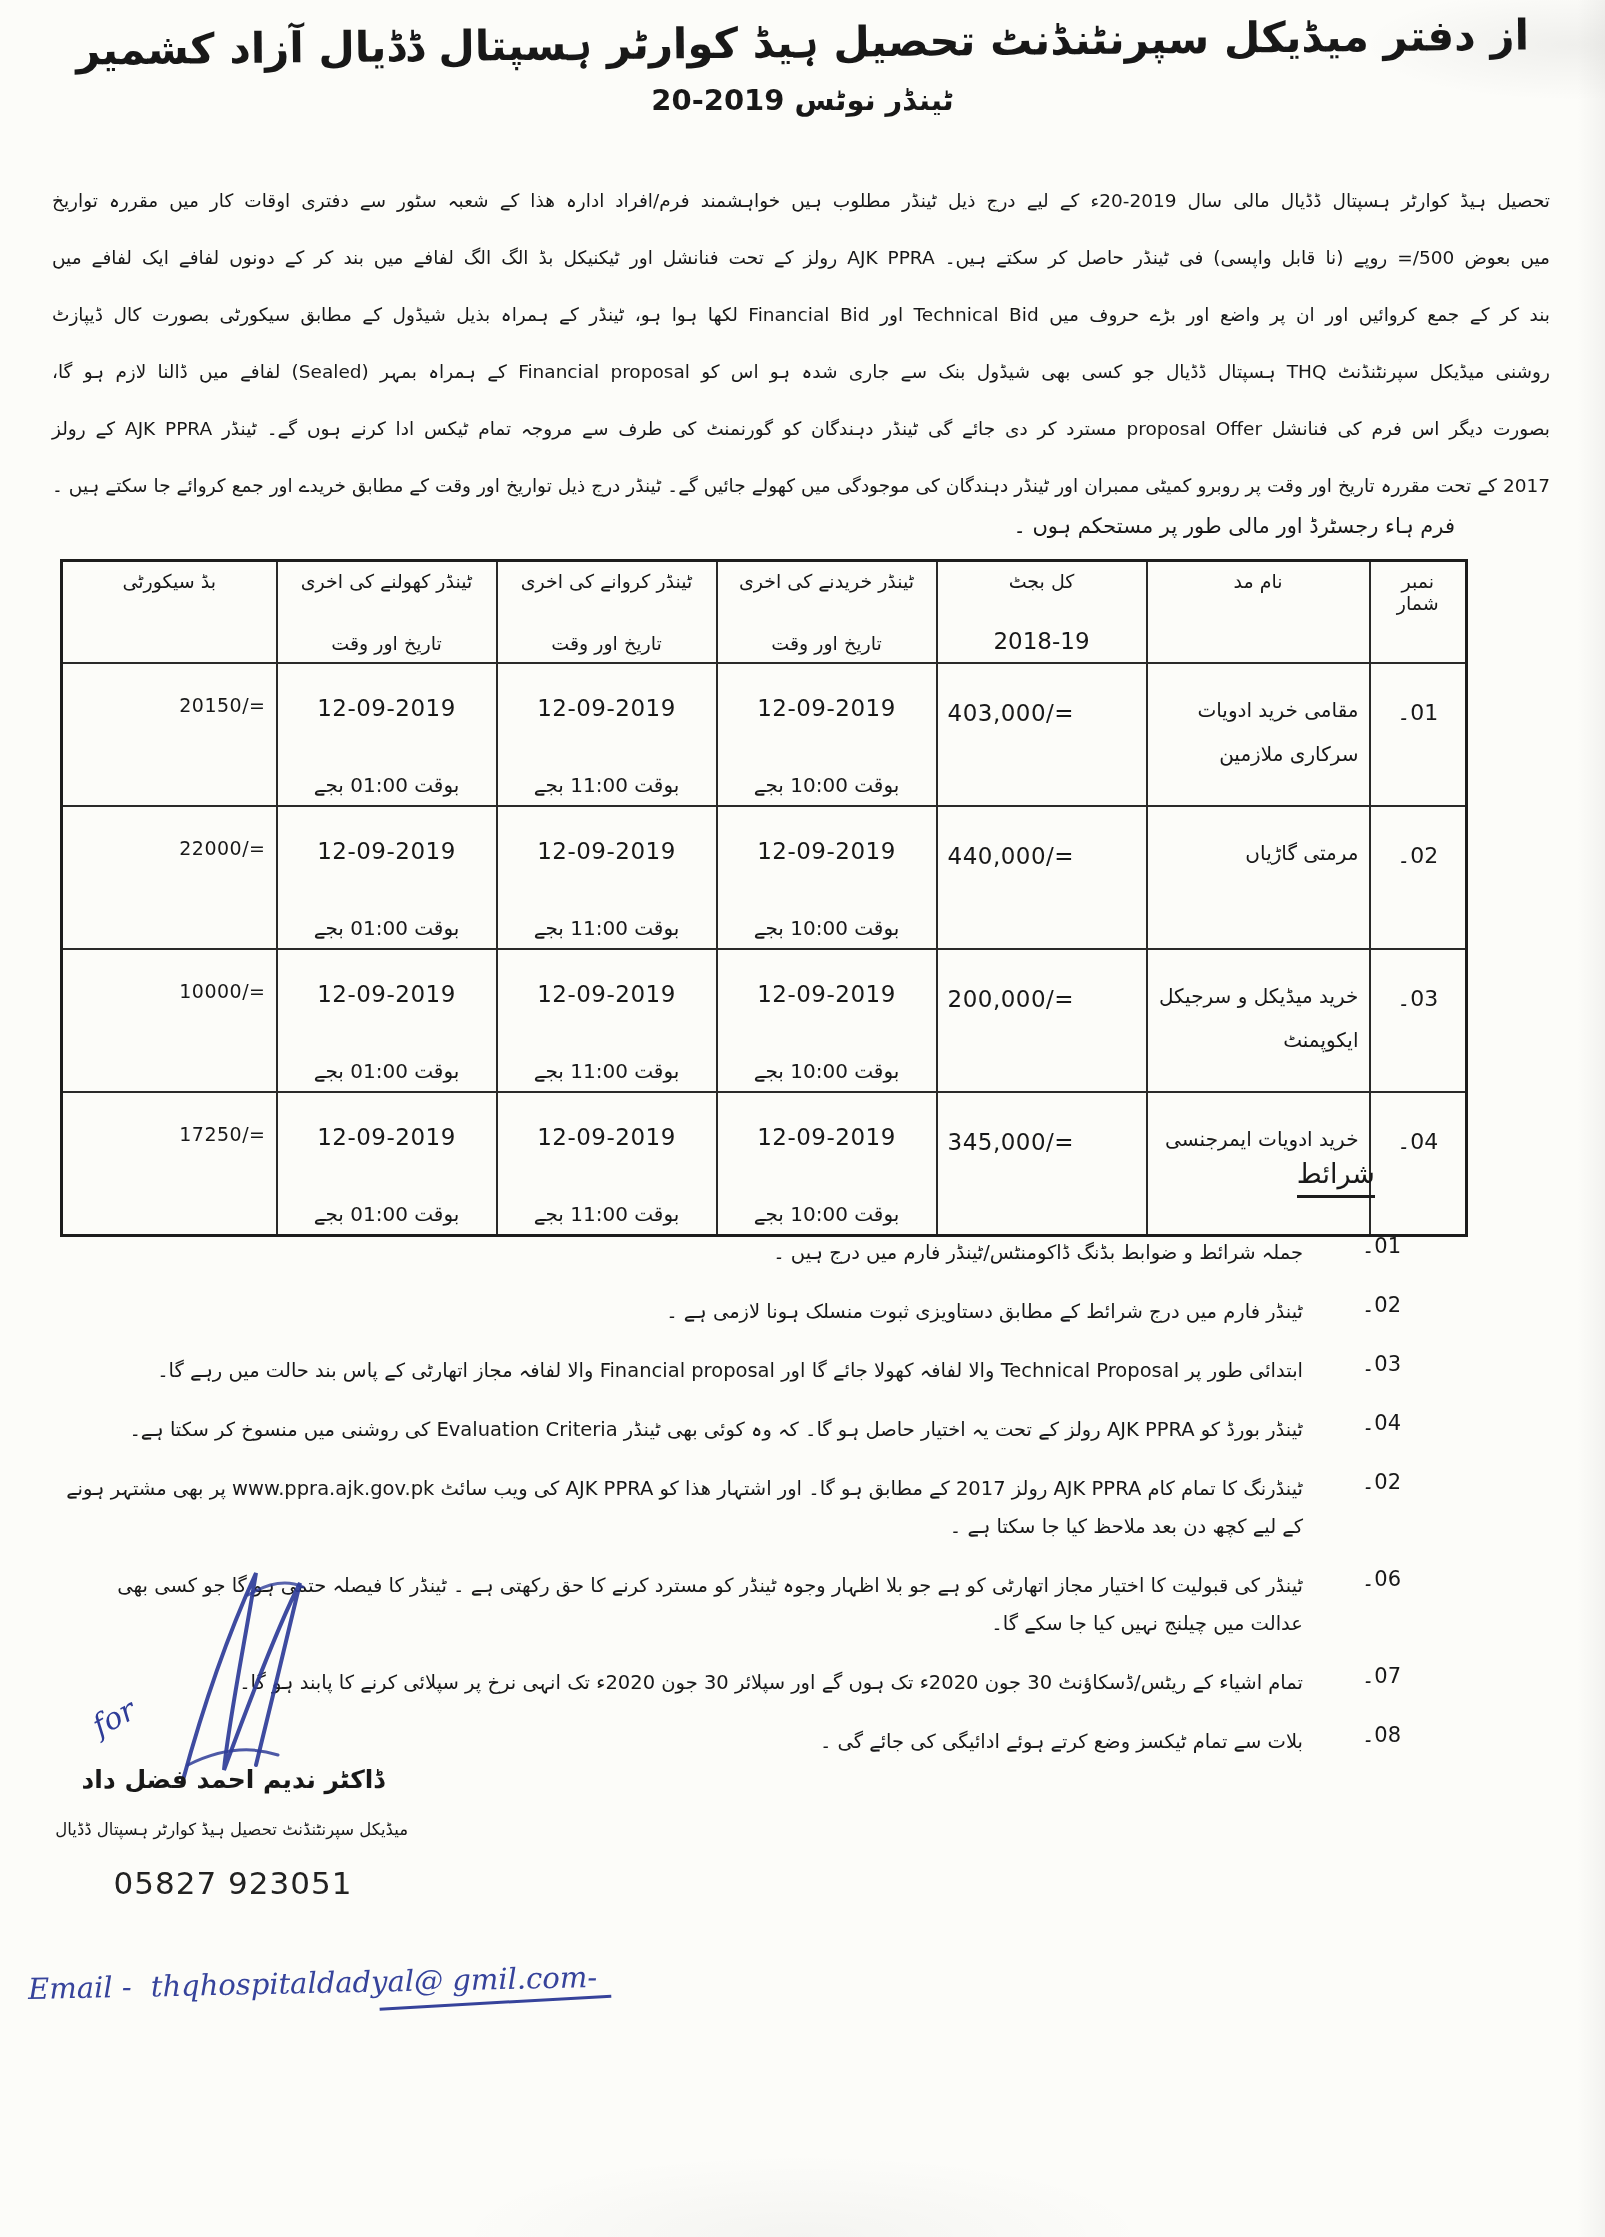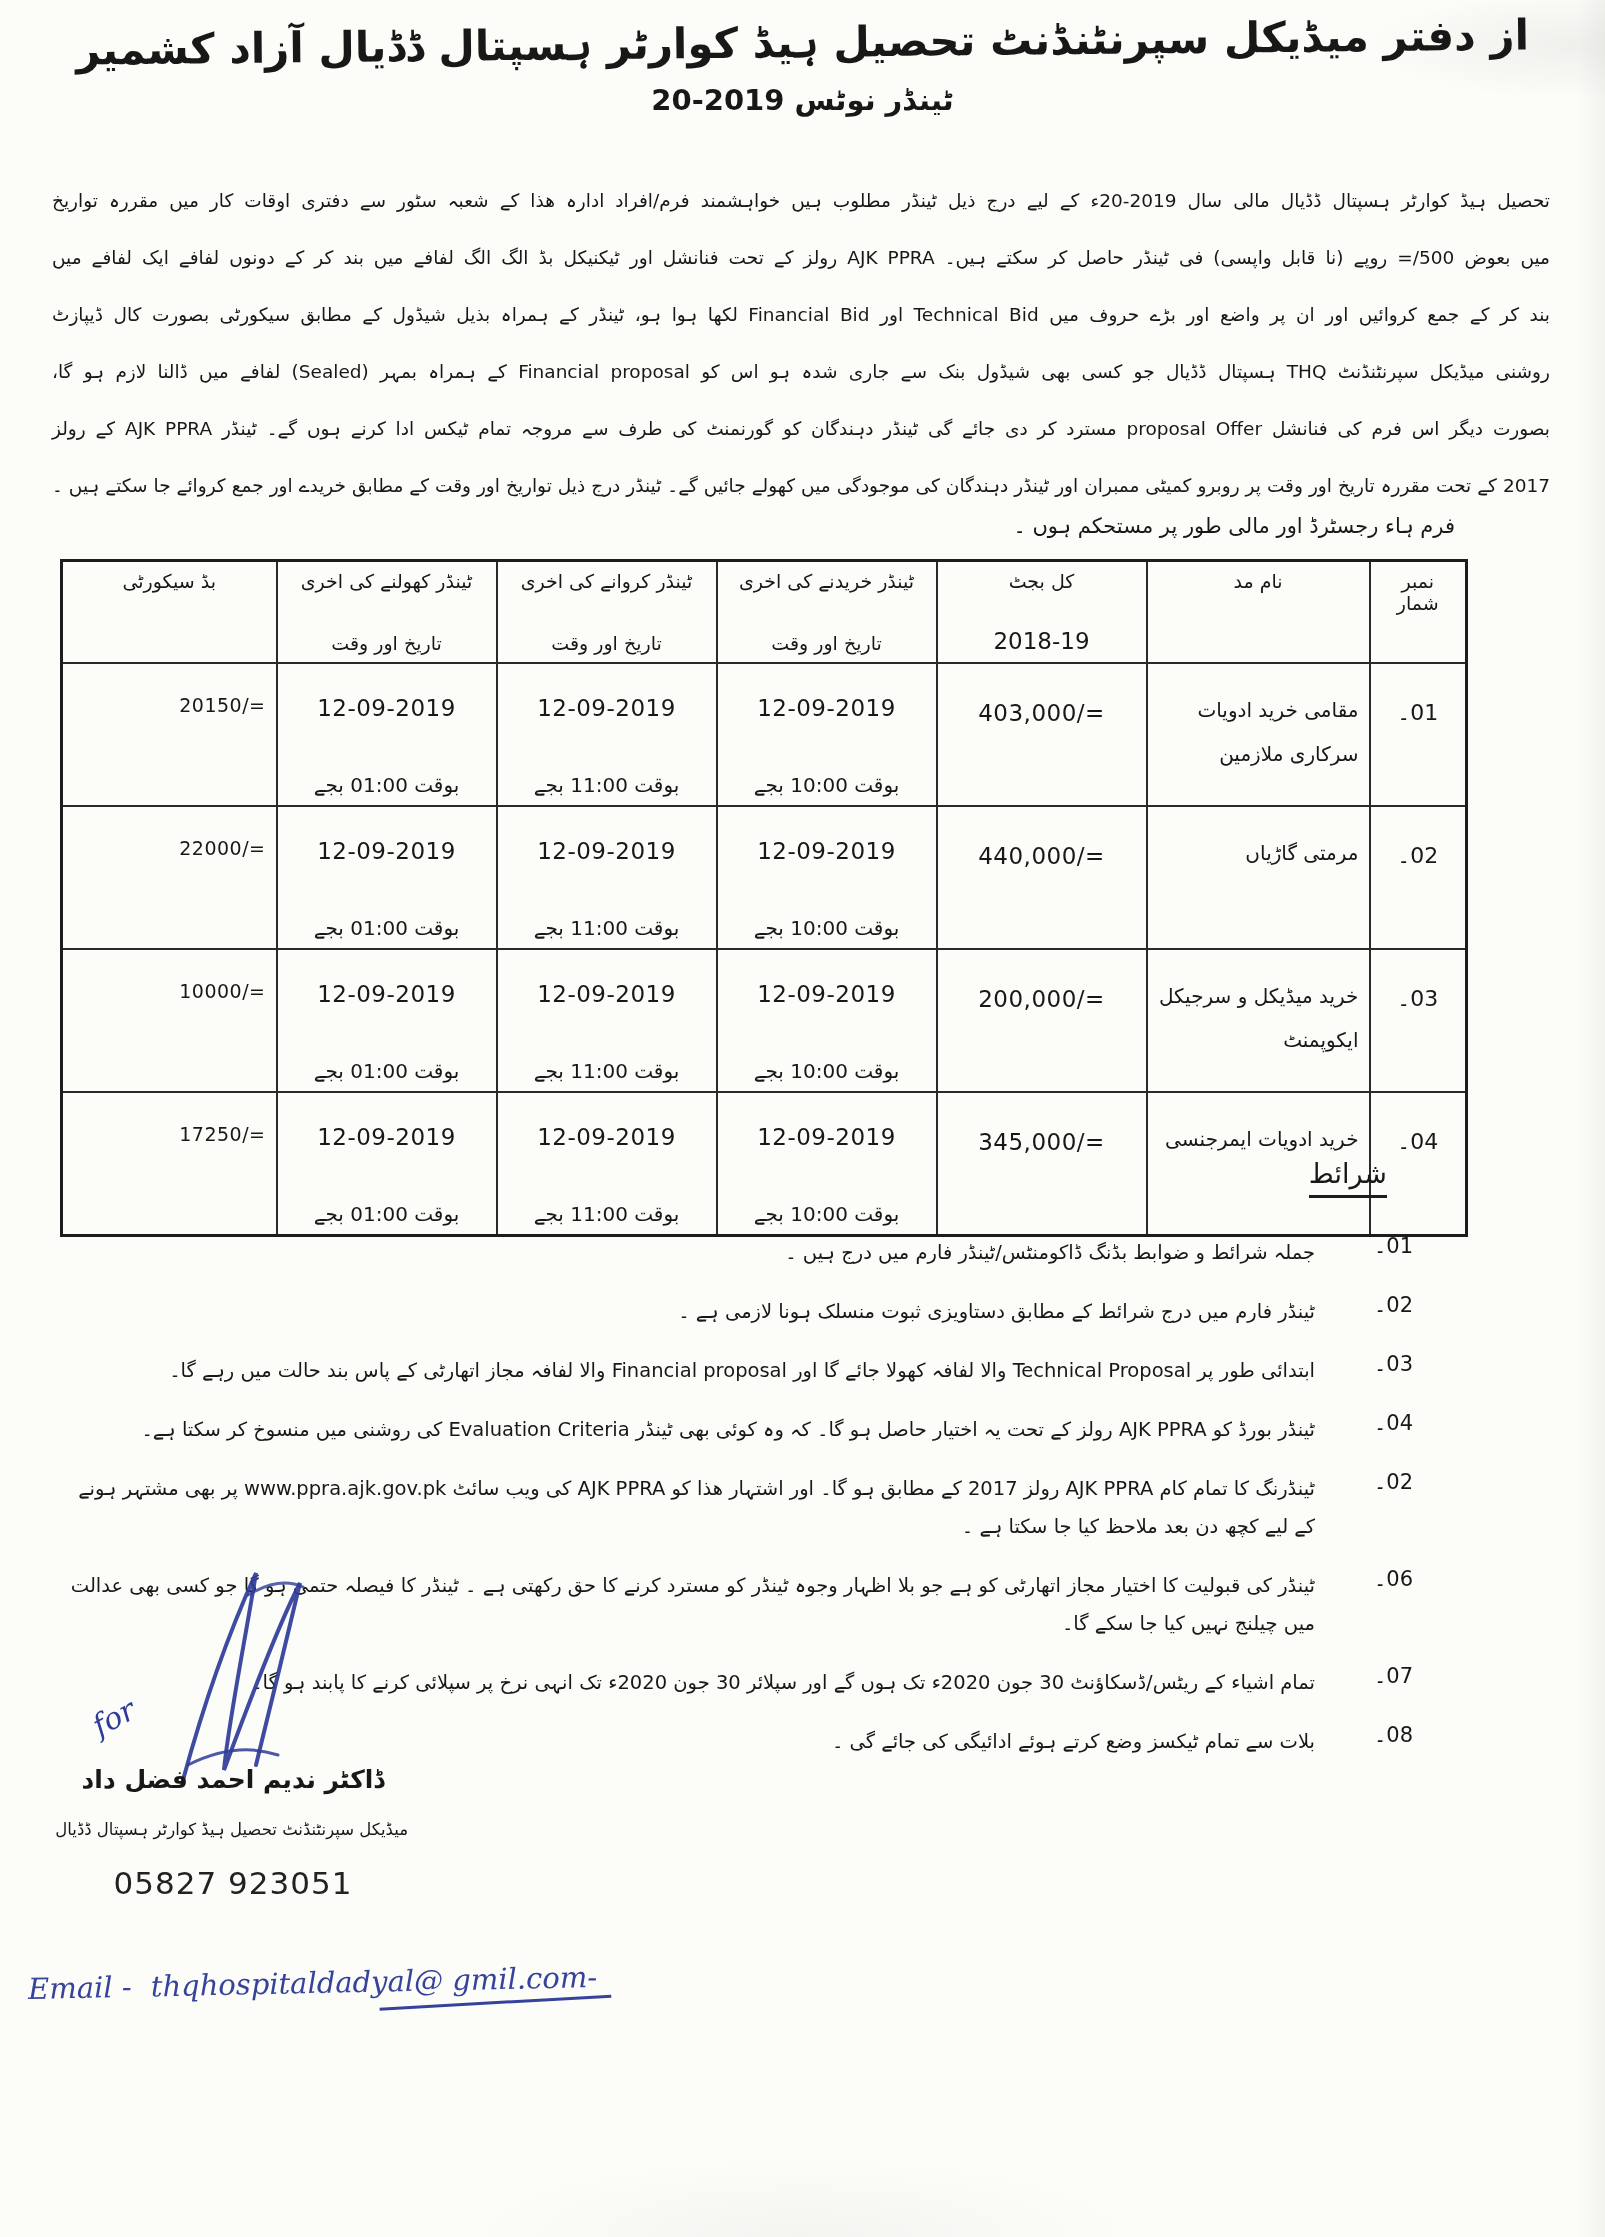--- a/index.html
+++ b/index.html
@@ -48,24 +48,24 @@
   .tender-table tbody td { height:121px; }
   .th-wrap { display:flex; flex-direction:column; justify-content:space-between; height:84px; direction:rtl; }
   .th-l1 { font-size:19px; text-align:center; }
   .th-l2 { font-size:19px; text-align:center; }
   .th-l2.num { direction:ltr; font-size:23px; text-align:center; }
   .cell-2l { display:flex; flex-direction:column; justify-content:space-between; height:102px;margin-top:23px; }
   .cell-date { direction:ltr; font-size:23px; text-align:center; letter-spacing:0.5px; }
   .cell-time { direction:rtl; font-size:20px; text-align:center; }
   .cell-serial { font-size:22px; text-align:center; padding-top:36px !important; direction:rtl; }
   .cell-item { font-size:20px; line-height:2.2; text-align:right; direction:rtl; padding-top:24px !important; }
-  .cell-budget { direction:ltr; font-size:23px; text-align:center; padding-top:36px !important; letter-spacing:0.5px; }
+  .cell-budget { direction:ltr; font-size:23px; text-align:left; padding-top:36px !important; letter-spacing:0.5px; }
   .cell-security { direction:ltr; font-size:19px; text-align:right; padding-top:30px !important; letter-spacing:0.5px; }
   
-  .conds { position:absolute; top:1158px; right:0; left:0; direction:rtl; }
+  .conds { position:absolute; top:1158px; right:12px; left:0; direction:rtl; }
   .conds-heading {
     display:inline-block; margin-right:218px; margin-bottom:36px;
     font-size:27px; font-weight:500;
     border-bottom:3px solid #1d1d1d; padding-bottom:6px;
   }
   .cond { display:flex; gap:52px; padding-right:192px; padding-left:60px; margin-bottom:21px; align-items:flex-start; }
   .cond-num { flex:0 0 46px; font-size:21px; }
   .cond-text { font-size:19.5px; line-height:1.95; text-align:right; }
   
   .sig-area { position:absolute; left:128px; top:1565px; width:260px; height:230px; }

